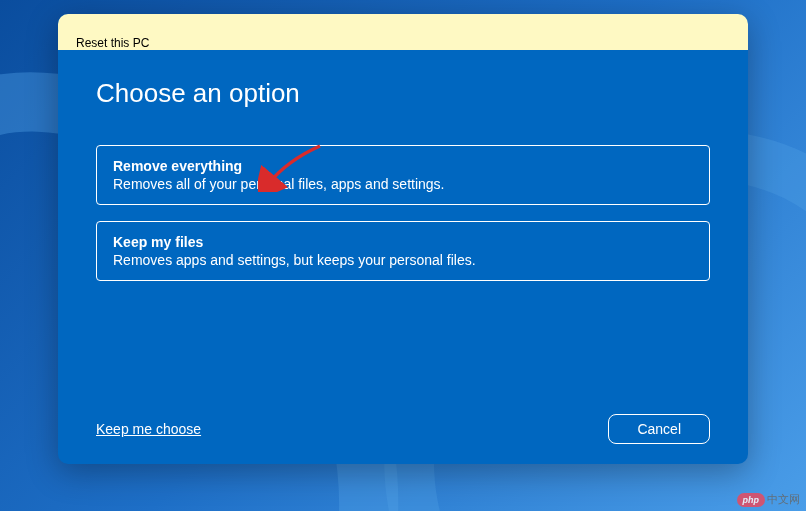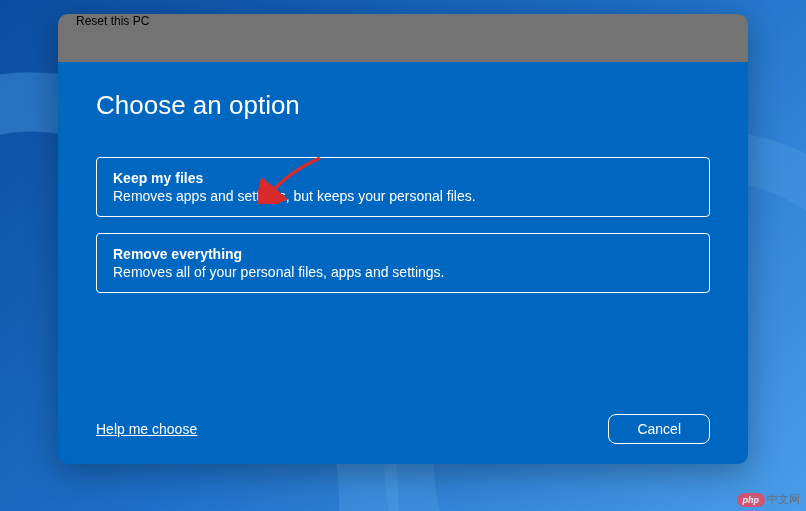--- a/index.html
+++ b/index.html
@@ -50,24 +50,24 @@
       width: 690px;
       height: 450px;
       background: #0067c0;
       border-radius: 10px;
       overflow: hidden;
       display: flex;
       flex-direction: column;
       box-shadow: 0 8px 32px rgba(0,0,0,0.3);
     }
     .dialog-header {
-      background: #737373;
-      height: 48px;
-      display: flex;
-      align-items: flex-start;
+      background: #fef9c3;
+      height: 36px;
+      display: flex;
+      align-items: flex-end;
       padding: 0 18px;
     }
     .dialog-title {
       font-size: 12px;
       color: #000;
     }
     .dialog-body {
       flex: 1;
       padding: 28px 38px 20px 38px;
       display: flex;
@@ -170,31 +170,31 @@
       <defs>
         <marker id="ah" markerWidth="12" markerHeight="12" refX="3" refY="5" orient="auto">
           <polygon points="0,0 10,5 0,10" fill="#d92b2b"></polygon>
         </marker>
       </defs>
       <path d="M 62 4 Q 30 18 10 42" stroke="#d92b2b" stroke-width="3.5" fill="none" marker-end="url(#ah)"></path>
     </svg>
 
     <div class="options">
       <div class="option">
+        <div class="option-title">Remove everything</div>
+        <div class="option-desc">Removes all of your personal files, apps and settings.</div>
+      </div>
+      <div class="option">
         <div class="option-title">Keep my files</div>
         <div class="option-desc">Removes apps and settings, but keeps your personal files.</div>
       </div>
-      <div class="option">
-        <div class="option-title">Remove everything</div>
-        <div class="option-desc">Removes all of your personal files, apps and settings.</div>
-      </div>
     </div>
 
     <div class="dialog-footer">
-      <a class="help-link">Help me choose</a>
+      <a class="help-link">Keep me choose</a>
       <button class="cancel-btn">Cancel</button>
     </div>
   </div>
 </div>
 
 <div class="watermark">
   <span class="watermark-badge">php</span>
   <span>中文网</span>
 </div>
 

